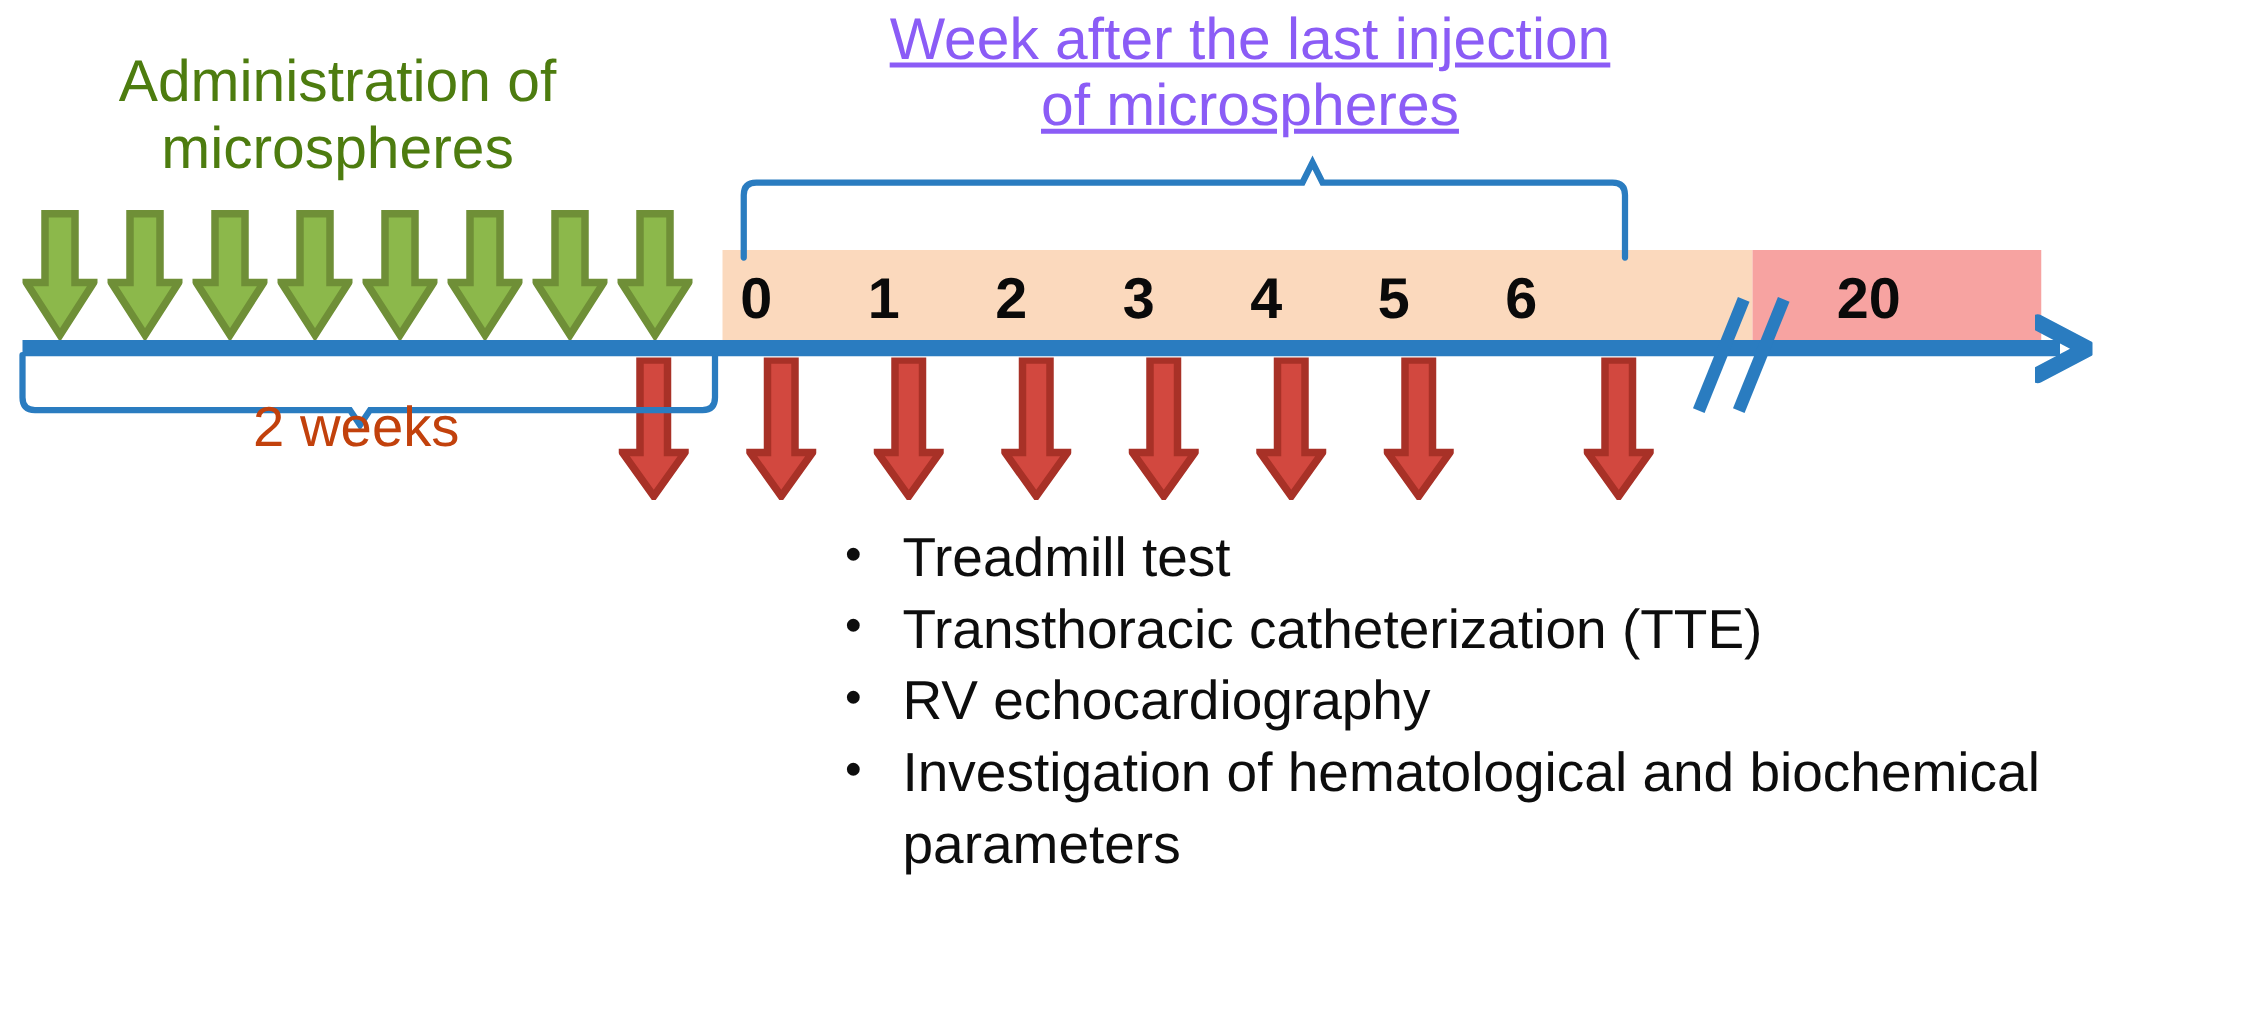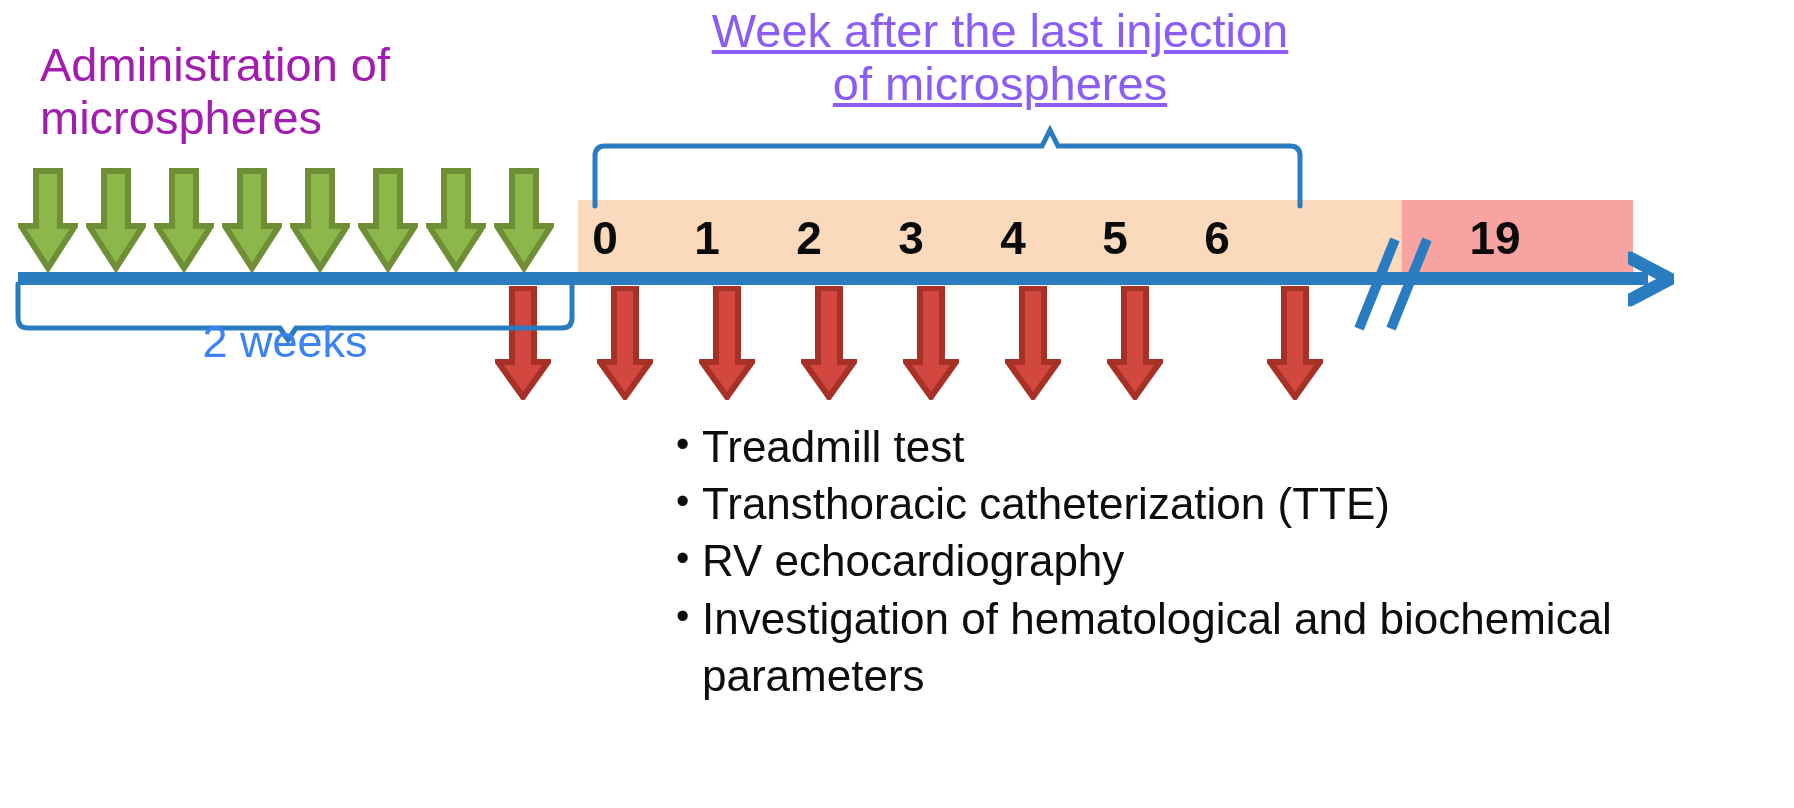--- a/index.html
+++ b/index.html
@@ -19,24 +19,24 @@
     background: #ffffff;
     overflow: hidden;
   }
 
   
   .admin-label {
     position: absolute;
     left: 40px;
     top: 38px;
     width: 460px;
-    text-align: left;
+    text-align: center;
     font-size: 47px;
     line-height: 1.13;
-    color: #a21caf;
+    color: #4d7c0f;
     white-space: pre-line;
   }
   .week-label {
     position: absolute;
     left: 660px;
     top: 4px;
     width: 680px;
     text-align: center;
     font-size: 47px;
     line-height: 1.13;
@@ -44,21 +44,21 @@
     white-space: pre-line;
     text-decoration: underline;
   }
   .weeks2-label {
     position: absolute;
     left: 135px;
     top: 316px;
     width: 300px;
     text-align: center;
     font-size: 45px;
-    color: #3b82f6;
+    color: #c2410c;
   }
 
   
   .band {
     position: absolute;
     top: 200px;
     height: 78px;
   }
   .band-peach {
     left: 578px;
@@ -151,20 +151,21 @@
     color: #0d0d0d;
   }
   .bullet-dot {
     flex: 0 0 auto;
     width: 26px;
     font-size: 38px;
     line-height: 1.42;
   }
   .bullet-text {
     flex: 1 1 auto;
+    margin-left: 20px;
   }
 </style>
 </head>
 <body>
 
 <div id="canvas">
 
   <div class="admin-label">Administration of
 microspheres</div>
 
@@ -214,21 +215,21 @@
   <div class="break-slash s2"></div>
 
   <div id="tick-group">
       <div class="tick-num" style="left: 573px;">0</div>
       <div class="tick-num" style="left: 675px;">1</div>
       <div class="tick-num" style="left: 777px;">2</div>
       <div class="tick-num" style="left: 879px;">3</div>
       <div class="tick-num" style="left: 981px;">4</div>
       <div class="tick-num" style="left: 1083px;">5</div>
       <div class="tick-num" style="left: 1185px;">6</div>
-      <div class="tick-num" style="left: 1463px;">19</div>
+      <div class="tick-num" style="left: 1463px;">20</div>
     </div>
 
   <div id="red-group">
       <svg class="red-arrow" viewBox="0 0 56 114" style="left: 495px;">
         <path d="M 17 2 L 39 2 L 39 76 L 53 76 L 28 111 L 3 76 L 17 76 Z" fill="#d2483f" stroke="#a83127" stroke-width="6" stroke-linejoin="miter"></path>
       </svg>
       <svg class="red-arrow" viewBox="0 0 56 114" style="left: 597px;">
         <path d="M 17 2 L 39 2 L 39 76 L 53 76 L 28 111 L 3 76 L 17 76 Z" fill="#d2483f" stroke="#a83127" stroke-width="6" stroke-linejoin="miter"></path>
       </svg>
       <svg class="red-arrow" viewBox="0 0 56 114" style="left: 699px;">

